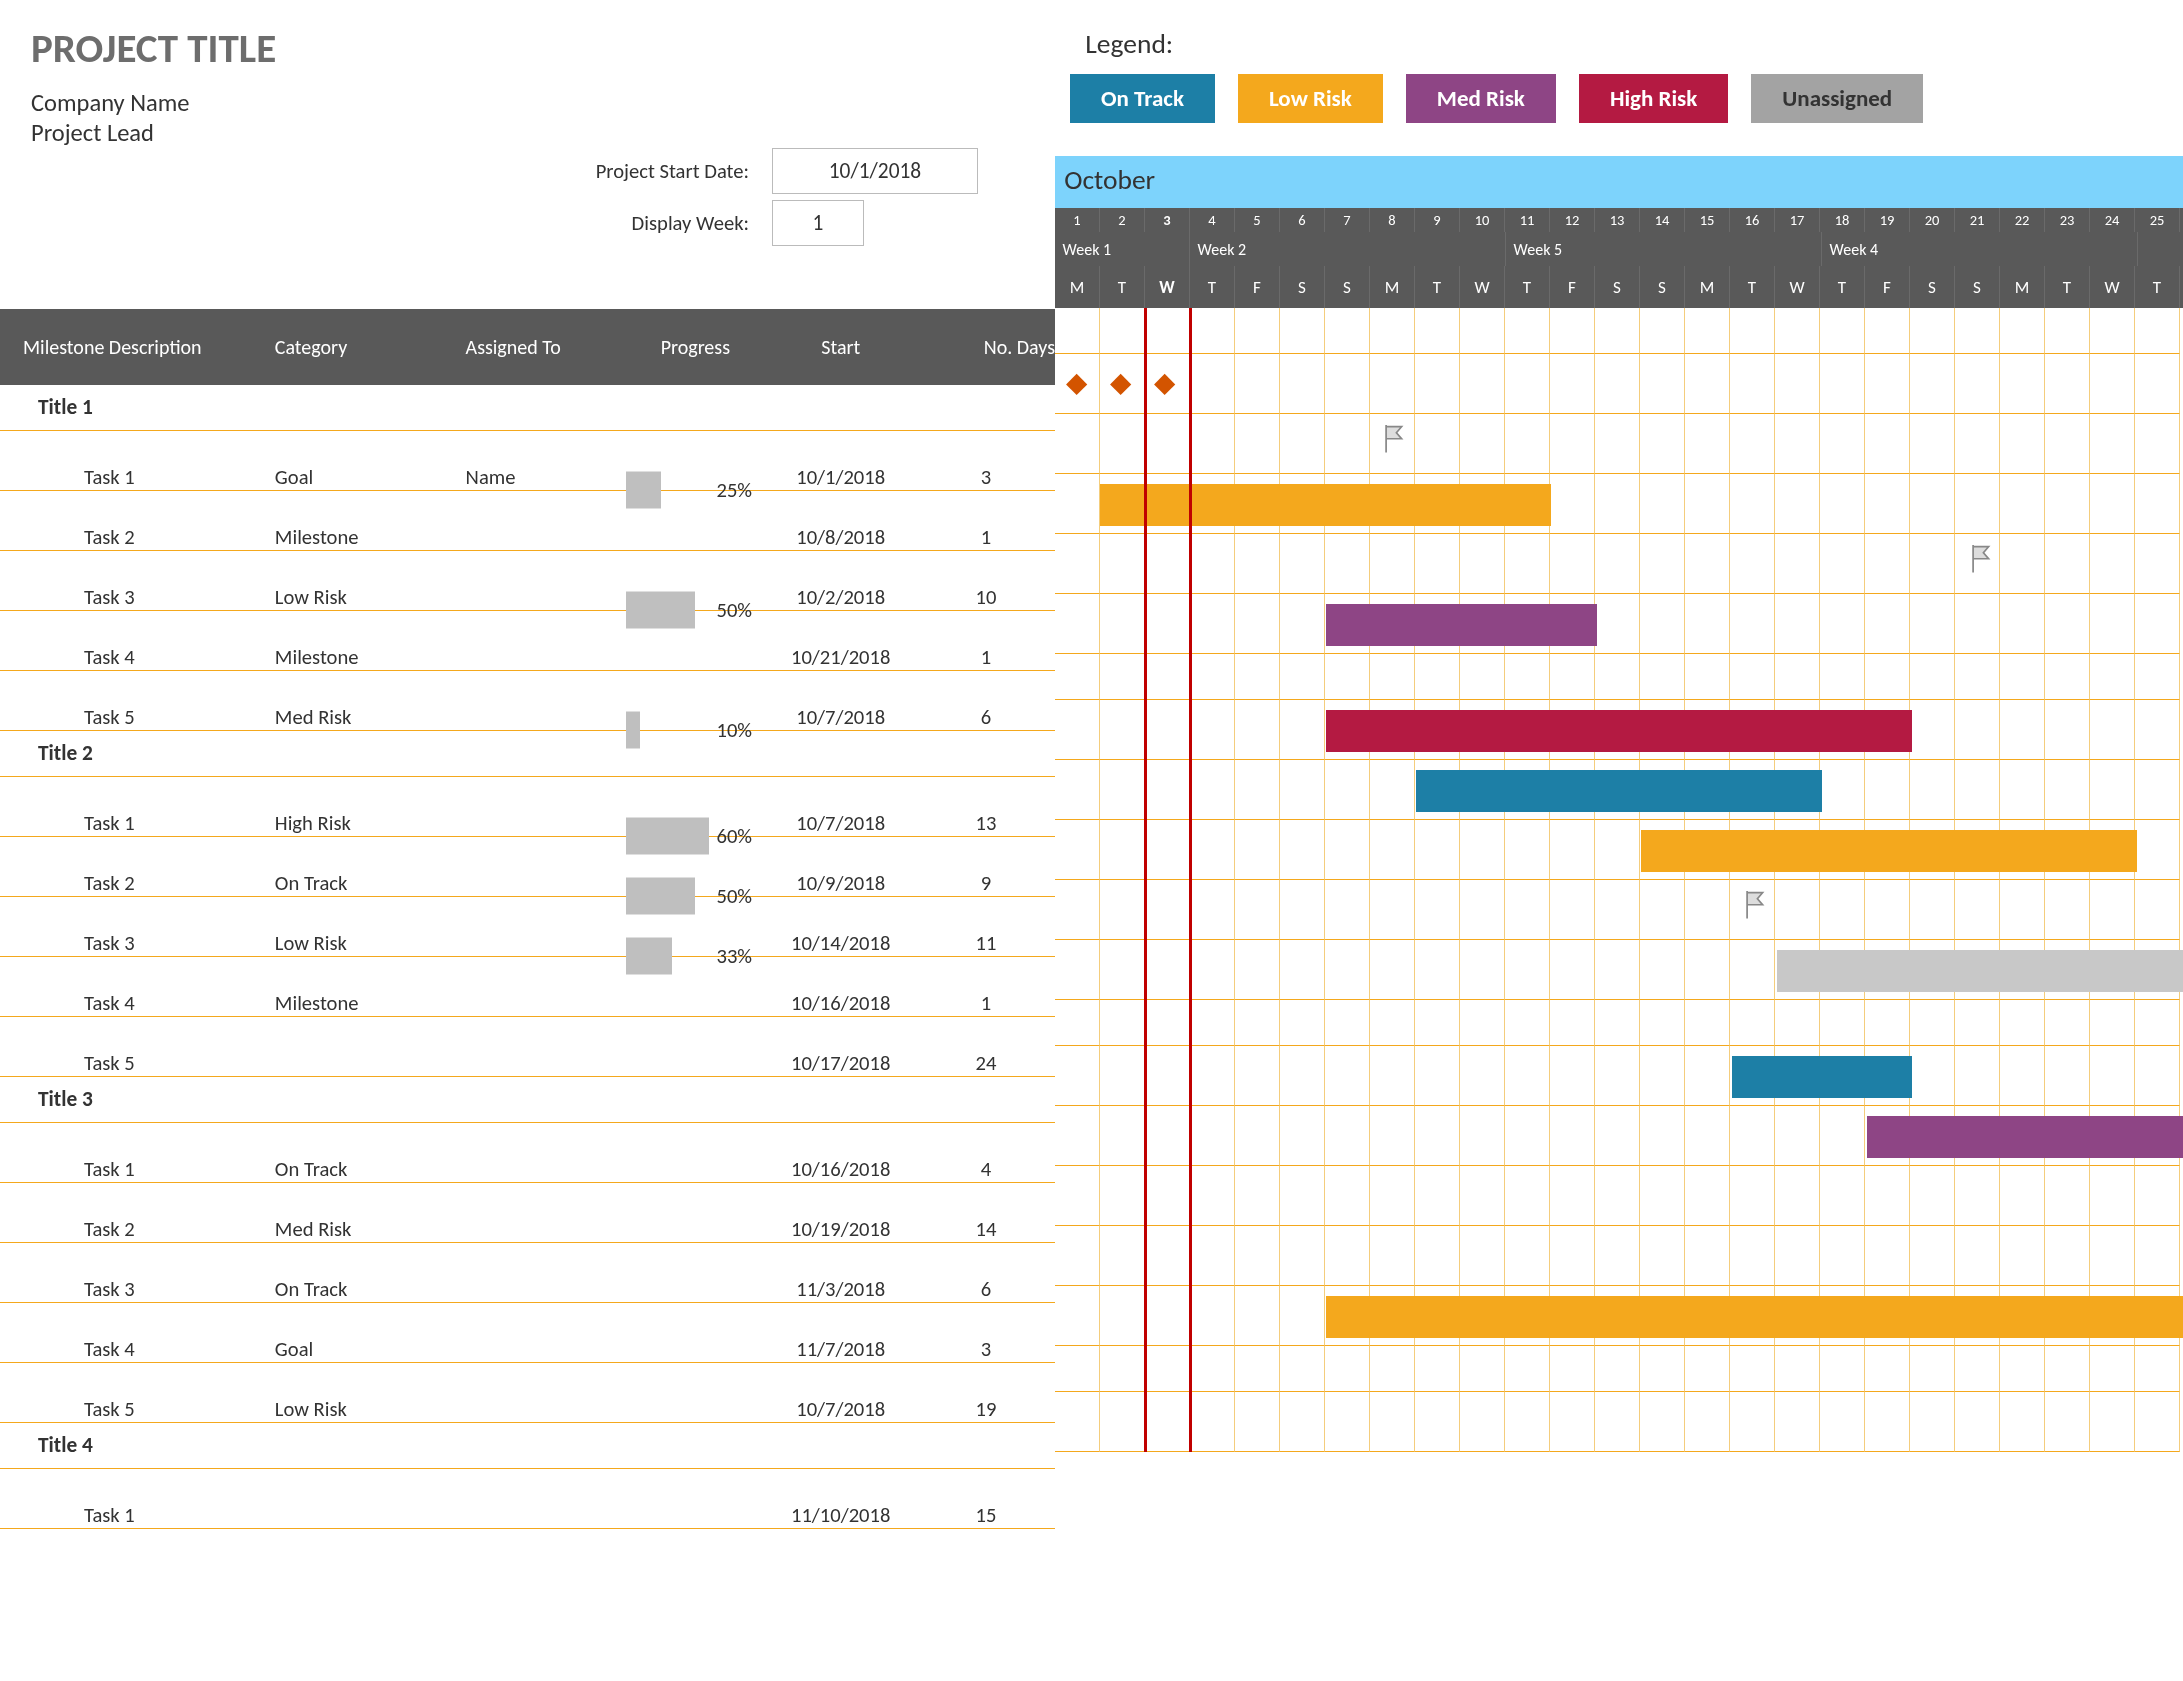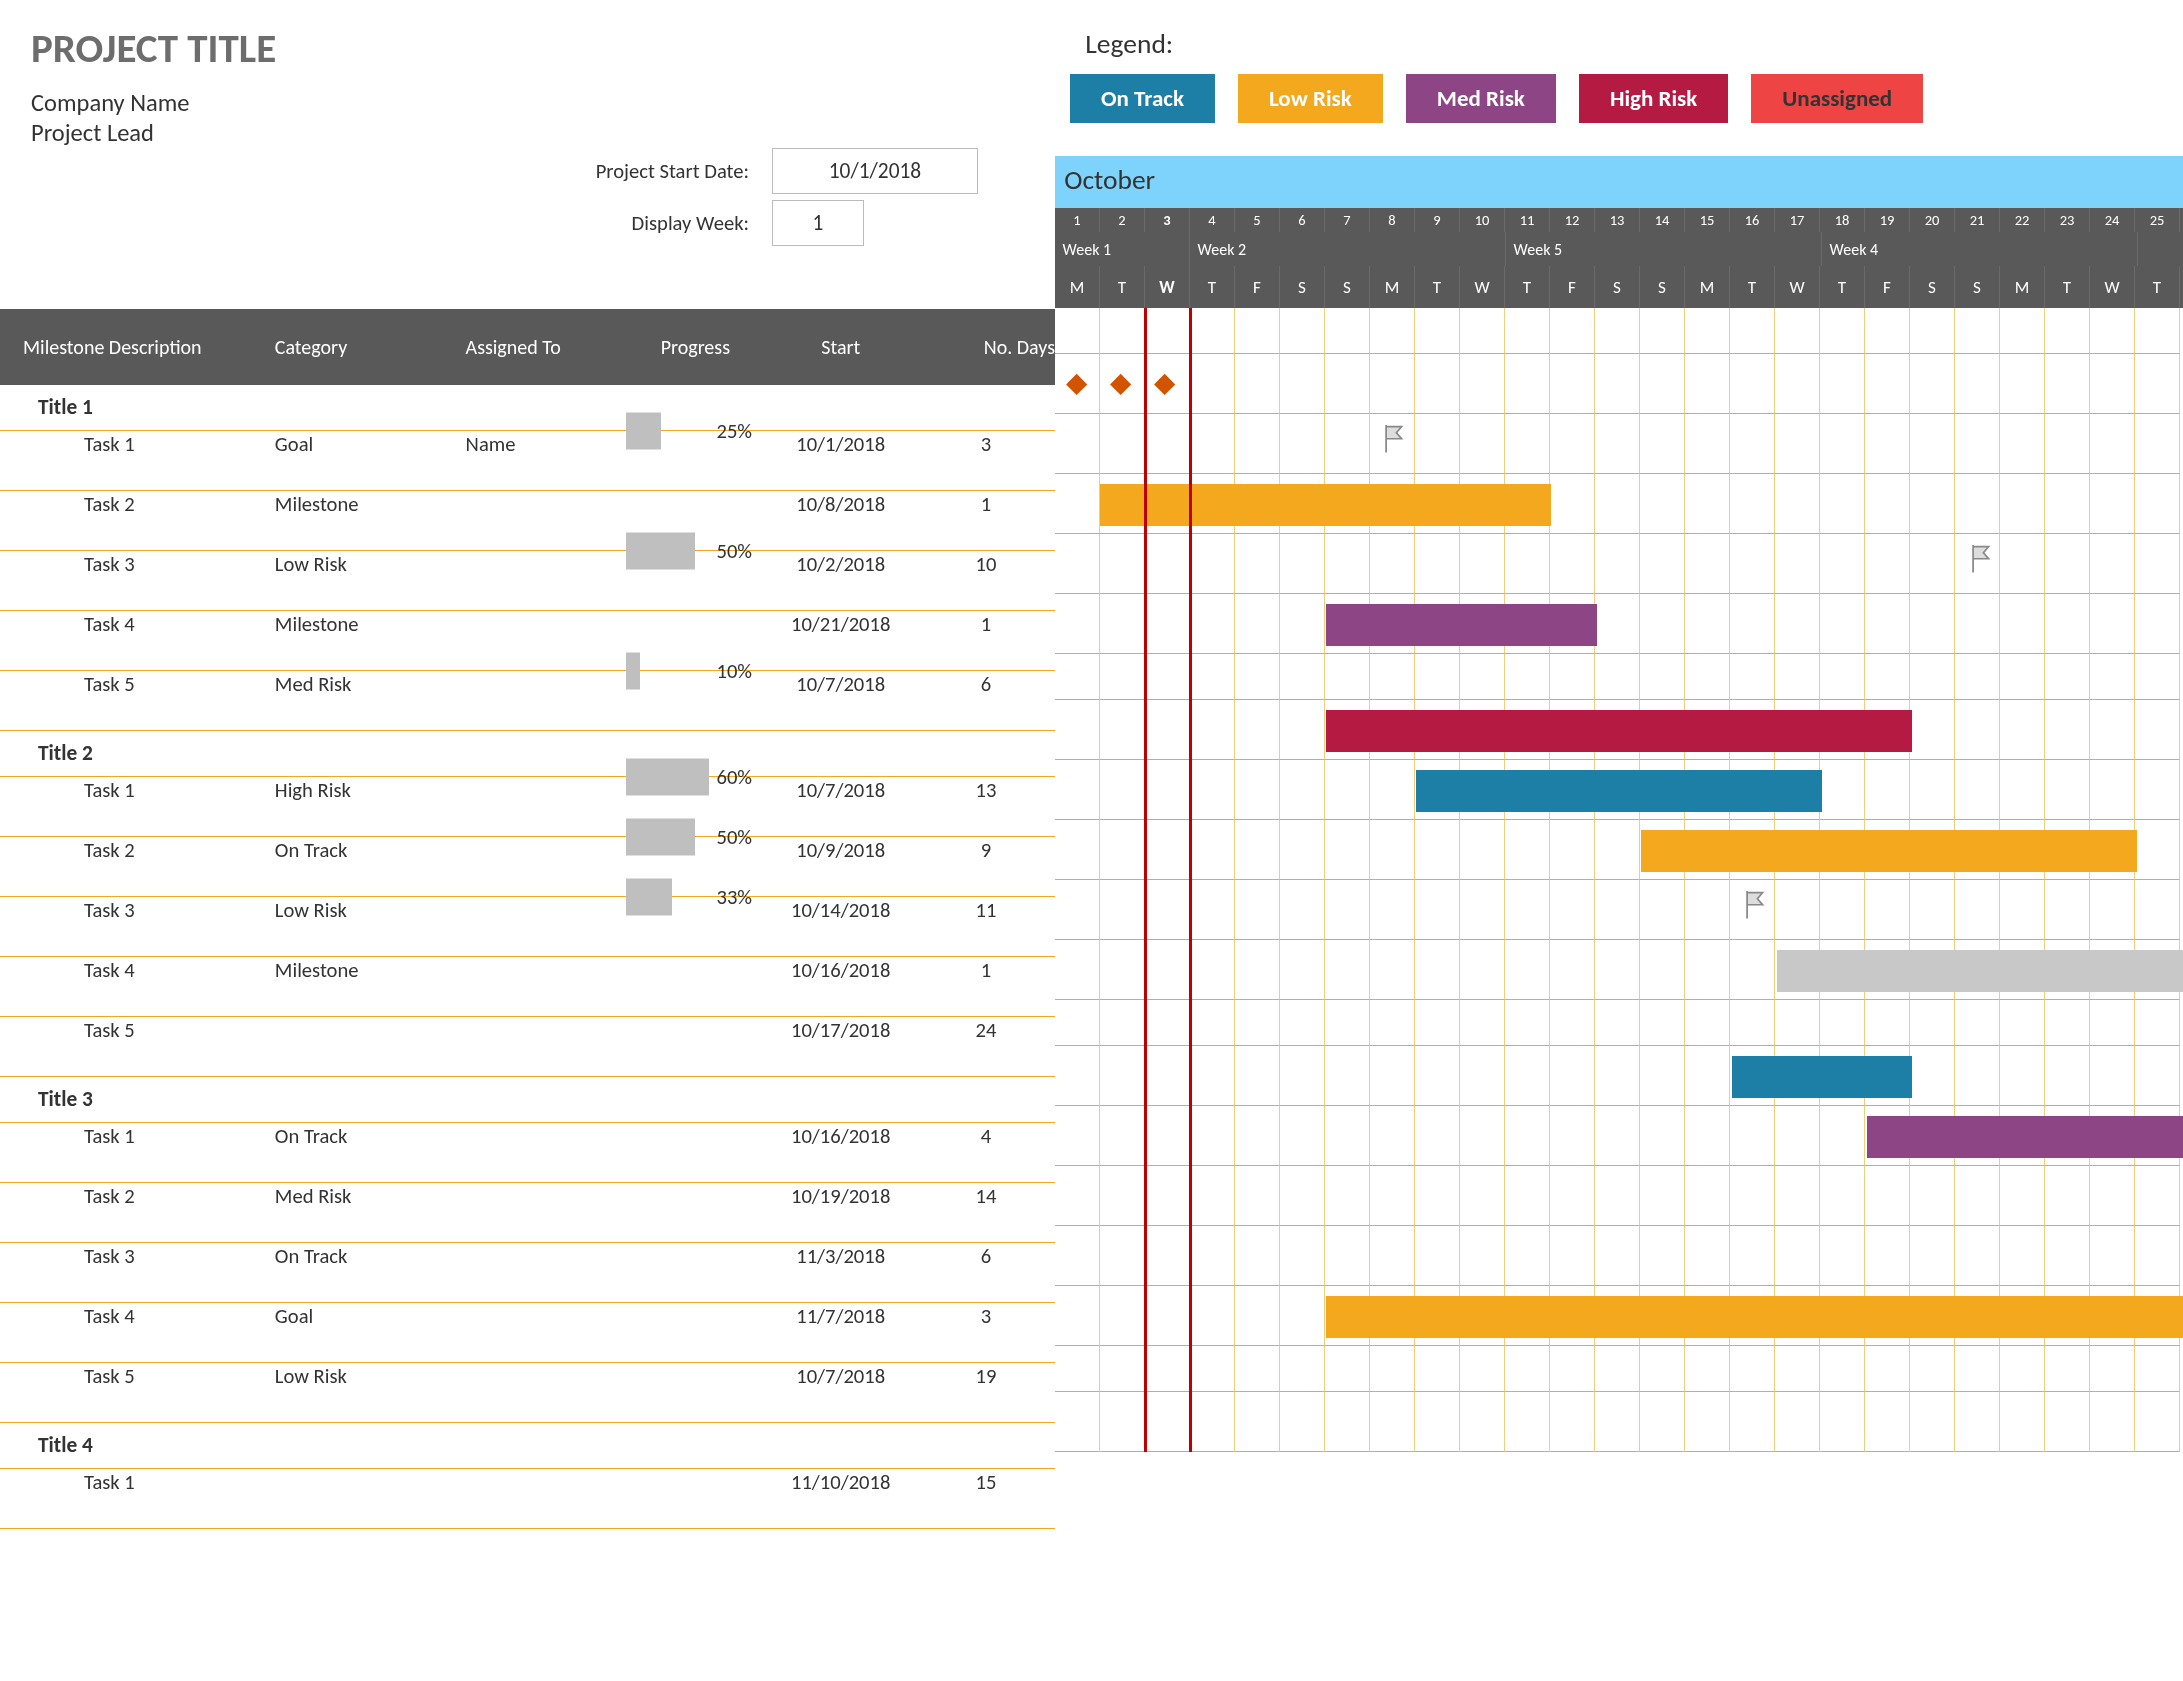--- a/index.html
+++ b/index.html
@@ -13,21 +13,21 @@
 .date-box { border: 1.5px solid #bbb; width: 206px; height: 46px; display: flex; align-items: center; justify-content: center; font-size: 21.4px; }
 .date-box.small { width: 92px; }
 .legend-area { position: absolute; left: 1070px; top: 27px; }
 .legend-label { font-size: 27.5px; margin-bottom: 13.8px; margin-left: 15.3px; }
 .legend-items { display: flex; gap: 23px; }
 .legend-item { padding: 10.7px 31px; font-size: 23px; font-weight: bold; color: #fff; }
 .ontrack { background: #1d7fa6; }
 .lowrisk { background: #f4a81d; }
 .medrisk { background: #8e4585; }
 .highrisk { background: #b41a42; }
-.unassigned { background: #ef4444; color: #333; }
+.unassigned { background: #a3a3a3; color: #333; }
 
 .main-area { display: flex; }
 .left-panel { width: 1055px; }
 .right-panel { flex: 1; }
 
 .month-label { background: #7dd3fc; height: 52px; font-size: 27.5px; padding: 7.6px 9.2px; border-bottom: 0; }
 .date-header { display: flex; background: #595959; color: #fff; font-size: 14.5px; height: 24.5px; }
 .week-header { display: flex; background: #595959; color: #fff; font-size: 16px; height: 34px; }
 .dow-header { display: flex; background: #595959; color: #fff; font-size: 17px; height: 42px; }
 .day-col { width: 45px; text-align: center; display: flex; align-items: center; justify-content: center; border-right: 0.8px solid #6a6a6a; }
@@ -36,21 +36,21 @@
 .bold-day { font-weight: bold; }
 
 .col-header { background: #595959; color: #fff; height: 76px; display: flex; align-items: center; font-size: 20px; }
 .ch-desc { width: 275px; padding-left: 23px; }
 .ch-cat { width: 191px; }
 .ch-assign { width: 161px; }
 .ch-prog { width: 138px; text-align: center; }
 .ch-start { width: 153px; text-align: center; }
 .ch-days { width: 138px; text-align: right; }
 .group-row { height: 46px; display: flex; align-items: center; font-weight: bold; font-size: 21.4px; padding-left: 38px; border-bottom: 1.5px solid #f4a81d; }
-.task-row { height: 60px; display: flex; align-items: flex-start; border-bottom: 1.5px solid #f4a81d; font-size: 20.6px; }
+.task-row { height: 60px; display: flex; align-items: flex-end; border-bottom: 1.5px solid #f4a81d; font-size: 20.6px; }
 .t-desc { width: 275px; padding-left: 84px; }
 .t-cat { width: 191px; }
 .t-assign { width: 161px; }
 .t-prog { width: 138px; position: relative; }
 .t-start { width: 153px; text-align: center; }
 .t-days { width: 138px; text-align: center; }
 .prog-bar { position: absolute; left: 0; top: 50%; transform: translateY(-50%); height: 37px; background: #bfbfbf; }
 .prog-text { position: absolute; right: 12.2px; top: 50%; transform: translateY(-50%); }
 .chart-row { height: 60px; display: flex; position: relative; }
 .chart-group-row { height: 46px; display: flex; }

